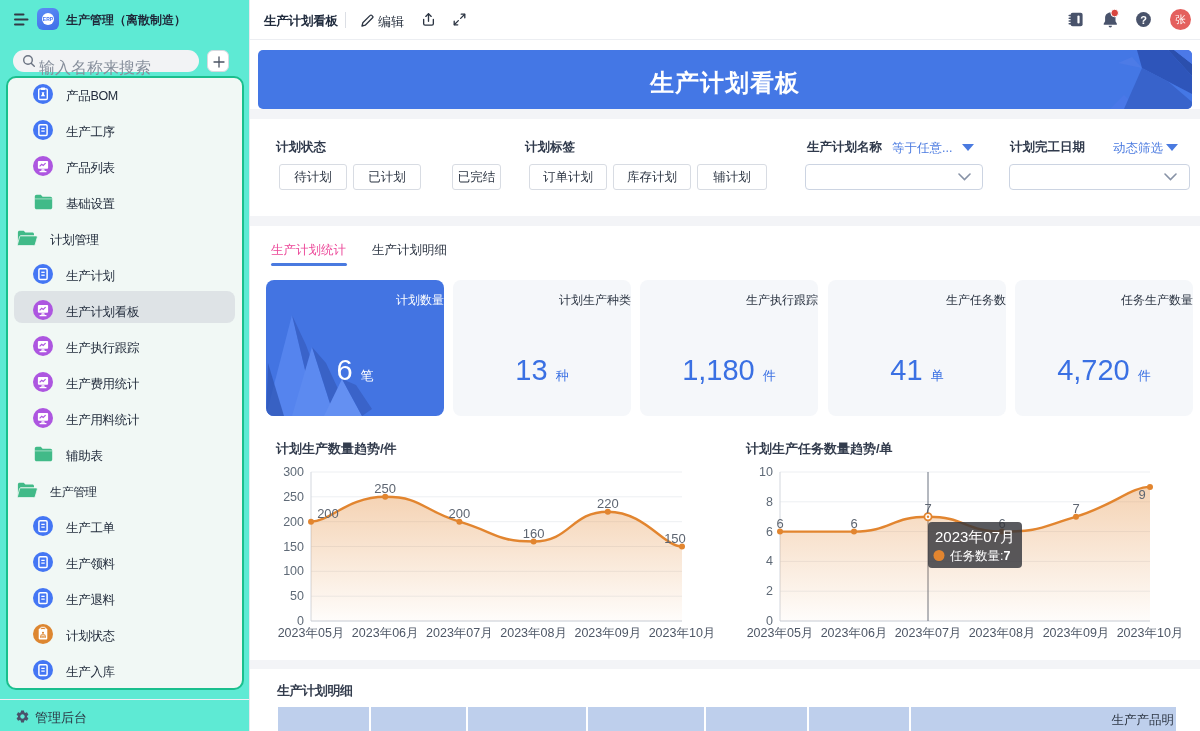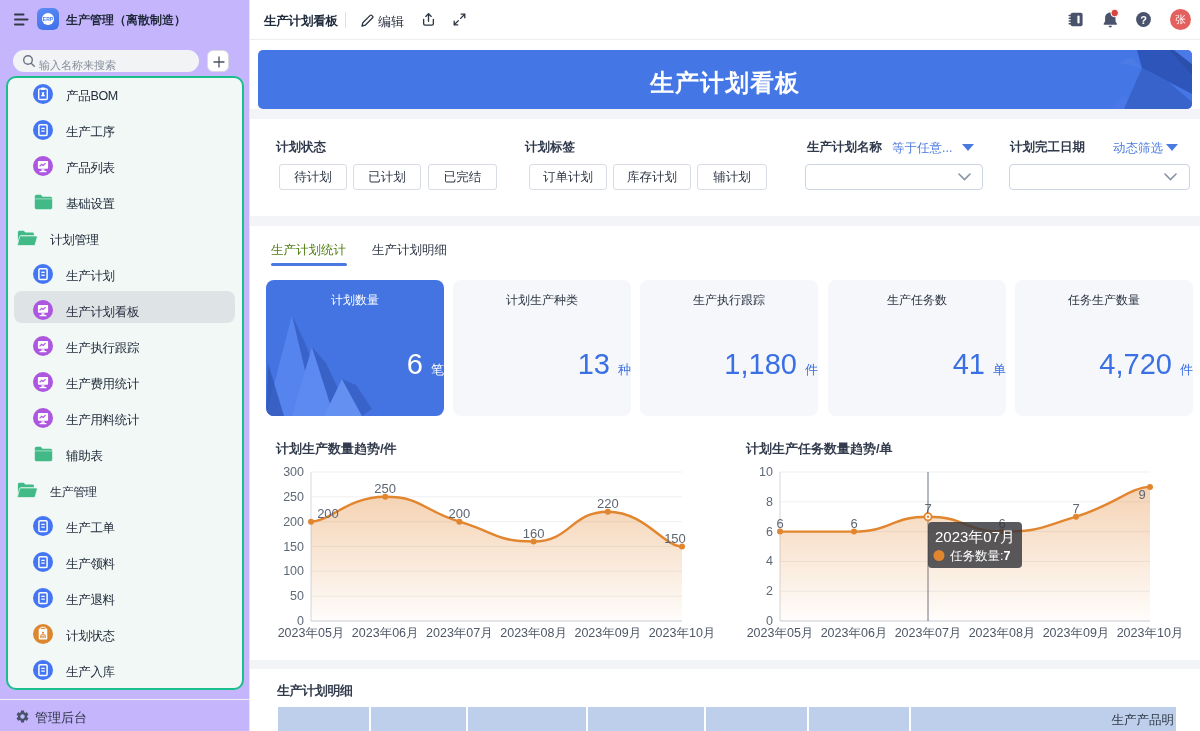--- a/index.html
+++ b/index.html
@@ -1,38 +1,38 @@
 <!DOCTYPE html>
 <html><head><meta charset="utf-8"><style>
 *{margin:0;padding:0;box-sizing:border-box}
 html,body{width:1200px;height:731px;overflow:hidden;background:#fff;font-family:"Liberation Sans",sans-serif;color:#2b3442}
 .abs{position:absolute}
 #app{position:relative;width:1200px;height:731px}
 
-#side{position:absolute;left:0;top:0;width:250px;height:731px;background:#c4b5fd;border-right:1px solid #e7e9ee}
+#side{position:absolute;left:0;top:0;width:250px;height:731px;background:#5eead4;border-right:1px solid #e7e9ee}
 #menu{position:absolute;left:6px;top:76px;width:238px;height:614px;border:2px solid #1abf8d;border-radius:10px;background:#f1f8f5;overflow:hidden}
 .mi{position:absolute;left:0;width:234px;height:36px}
 .mi .ic{position:absolute;left:25px;top:8px;width:20px;height:20px;border-radius:50%}
 .mi .tx{position:absolute;left:58px;top:11.5px;font-size:12.5px;color:#222c3c;letter-spacing:-.3px}
 .ic.b{background:#4476f4}.ic.p{background:#ad56e0}.ic.o{background:#dd8630}
 .sel{position:absolute;left:6px;width:221px;height:32px;top:-1px;background:#dee3e6;border-radius:8px}
 .ic svg,.gic svg{position:absolute;left:0;top:0;width:100%;height:100%}
 .gic{position:absolute;left:26px;top:10px;width:19px;height:16px}
 .gic2{position:absolute;left:9px;top:10px;width:21px;height:17px}
 
 #top{position:absolute;left:250px;top:0;width:950px;height:40px;background:#fff;border-bottom:1px solid #eceef2}
 
 .band{position:absolute;left:250px;width:950px;background:#f3f4f7}
 .lbl{font-weight:bold;font-size:12.5px;color:#303a4c}
 .btn{position:absolute;top:164px;height:26px;border:1px solid #d8dce3;border-radius:3px;background:#fff;font-size:12.5px;color:#2b3442;text-align:center;line-height:24px}
 .sel2{position:absolute;top:164px;height:26px;border:1px solid #ccd4e2;border-radius:4px;background:#fff}
 .blue{color:#4a7ae0}
 .card{position:absolute;top:280px;width:178px;height:136px;background:#f5f7fa;border-radius:8px}
-.card .t{position:absolute;width:100%;text-align:center;font-size:12px;color:#2b3442;top:12px}
-.card .n{position:absolute;top:68px;width:100%;text-align:right;font-size:29px;color:#3a70e3}
+.card .t{position:absolute;width:100%;text-align:right;font-size:12px;color:#2b3442;top:12px}
+.card .n{position:absolute;top:74px;width:100%;text-align:center;font-size:29px;color:#3a70e3}
 .card .n span{font-size:13px}
 .ctitle{position:absolute;top:440px;font-size:13px;font-weight:bold;color:#333c4d}
 </style></head><body>
 <div id="app">
 
 <div id="side">
  <svg class="abs" style="left:14px;top:13px" width="16" height="13" viewBox="0 0 16 13">
   <g stroke="#333a45" stroke-width="2" stroke-linecap="round">
           <line x1="1" y1="1.5" x2="9.5" y2="1.5"></line>
           <line x1="1" y1="6.5" x2="13.5" y2="6.5"></line>
@@ -41,21 +41,21 @@
       </svg>
  <div class="abs" style="left:37px;top:8px;width:22px;height:22px;border-radius:6px;background:linear-gradient(160deg,#5b8bf5,#3f6fe8)">
    <div class="abs" style="left:5px;top:5px;width:12px;height:12px;border-radius:50%;background:#fff;text-align:center;font-size:5px;font-weight:bold;color:#4476f4;line-height:12px">ERP</div>
       </div>
  <div class="abs" style="left:66px;top:12px;font-size:12px;font-weight:bold;color:#1f2839;letter-spacing:0">生产管理（离散制造）</div>
  <div class="abs" style="left:13px;top:50px;width:186px;height:22px;border-radius:11px;background:#f2f3f5">
    <svg class="abs" style="left:9px;top:4px" width="14" height="14" viewBox="0 0 14 14">
           <circle cx="6" cy="6" r="4.3" fill="none" stroke="#6b7382" stroke-width="1.4"></circle>
           <line x1="9.2" y1="9.2" x2="12.3" y2="12.3" stroke="#6b7382" stroke-width="1.4" stroke-linecap="round"></line>
         </svg>
-   <span class="abs" style="left:26px;top:8px;font-size:11px;color:#878f9c">输入名称来搜索</span>
+   <span class="abs" style="left:26px;top:8px;font-size:16px;color:#878f9c">输入名称来搜索</span>
       </div>
  <div class="abs" style="left:207px;top:50px;width:22px;height:22px;border:1px solid #d7dae0;border-radius:6px;background:#fff">
    <svg class="abs" style="left:4.5px;top:4.5px" width="12" height="12" viewBox="0 0 12 12">
           <g stroke="#4a5363" stroke-width="1.3" stroke-linecap="round">
             <line x1="6" y1="1" x2="6" y2="11"></line>
             <line x1="1" y1="6" x2="11" y2="6"></line>
           </g>
         </svg>
       </div>
  <div id="menu">
@@ -308,35 +308,35 @@
 <svg class="abs" style="left:962px;top:144px" width="12" height="7" viewBox="0 0 12 7">
       <polygon points="0,0 12,0 6,7" fill="#4a7ae0"></polygon>
     </svg>
 <div class="abs lbl" style="left:1010px;top:139px">计划完工日期</div>
 <div class="abs" style="left:1113px;top:140px;font-size:12.5px"><span class="blue">动态筛选</span></div>
 <svg class="abs" style="left:1166px;top:144px" width="12" height="7" viewBox="0 0 12 7">
       <polygon points="0,0 12,0 6,7" fill="#4a7ae0"></polygon>
     </svg>
 <div class="btn" style="left:279px;width:68px">待计划</div>
 <div class="btn" style="left:353px;width:68px">已计划</div>
-<div class="btn" style="left:428px;width:69px">已完结</div>
+<div class="btn" style="left:452px;width:49px">已完结</div>
 <div class="btn" style="left:529px;width:78px">订单计划</div>
 <div class="btn" style="left:613px;width:78px">库存计划</div>
 <div class="btn" style="left:697px;width:70px">辅计划</div>
 <div class="sel2" style="left:805px;width:178px"></div>
 <svg class="abs" style="left:958px;top:173px" width="13" height="8" viewBox="0 0 13 8">
       <path d="M1 1l5.5 5.5L12 1" fill="none" stroke="#8792a6" stroke-width="1.6" stroke-linecap="round"></path>
     </svg>
 <div class="sel2" style="left:1009px;width:181px"></div>
 <svg class="abs" style="left:1164px;top:173px" width="13" height="8" viewBox="0 0 13 8">
       <path d="M1 1l5.5 5.5L12 1" fill="none" stroke="#8792a6" stroke-width="1.6" stroke-linecap="round"></path>
     </svg>
 <div class="band" style="top:216px;height:10px"></div>
 
-<div class="abs" style="left:271px;top:242px;font-size:12.5px;color:#4d7c0f">生产计划统计</div>
+<div class="abs" style="left:271px;top:242px;font-size:12.5px;color:#ec4899">生产计划统计</div>
 <div class="abs" style="left:372px;top:242px;font-size:12.5px;color:#2a3341">生产计划明细</div>
 <div class="abs" style="left:271px;top:263px;width:76px;height:3px;background:#4a7ae0;border-radius:2px"></div>
 
 <div class="card" style="left:266px;background:#4374e2;overflow:hidden">
  <svg class="abs" style="left:0;bottom:0" width="130" height="115" viewBox="0 0 130 115">
   <polygon points="0,115 26,14 50,115" fill="#5584ee"></polygon>
   <polygon points="26,14 50,115 62,103 40,44" fill="#3a63c9"></polygon>
   <polygon points="26,115 46,46 68,115" fill="#5c8af0"></polygon>
   <polygon points="46,46 68,115 80,105 60,62" fill="#3962c6"></polygon>
   <polygon points="58,115 76,78 96,115" fill="#6490f2"></polygon>

